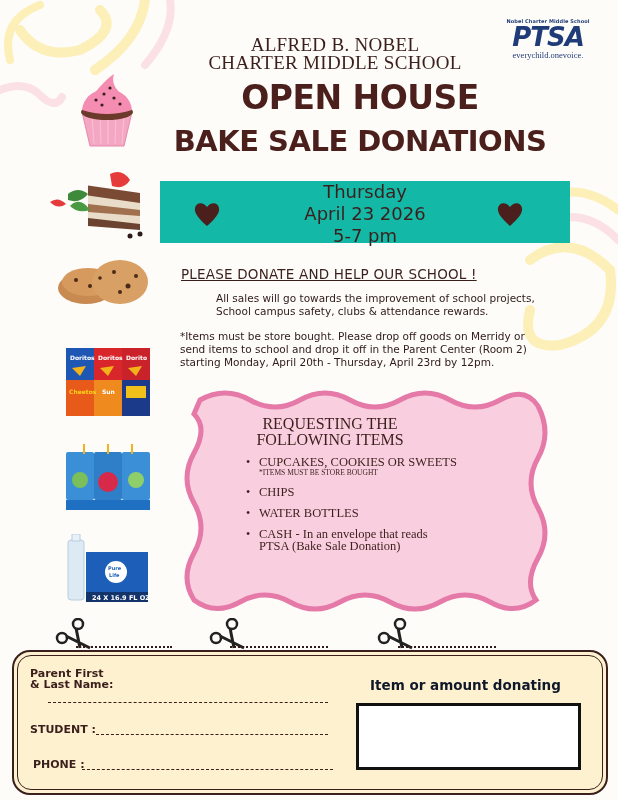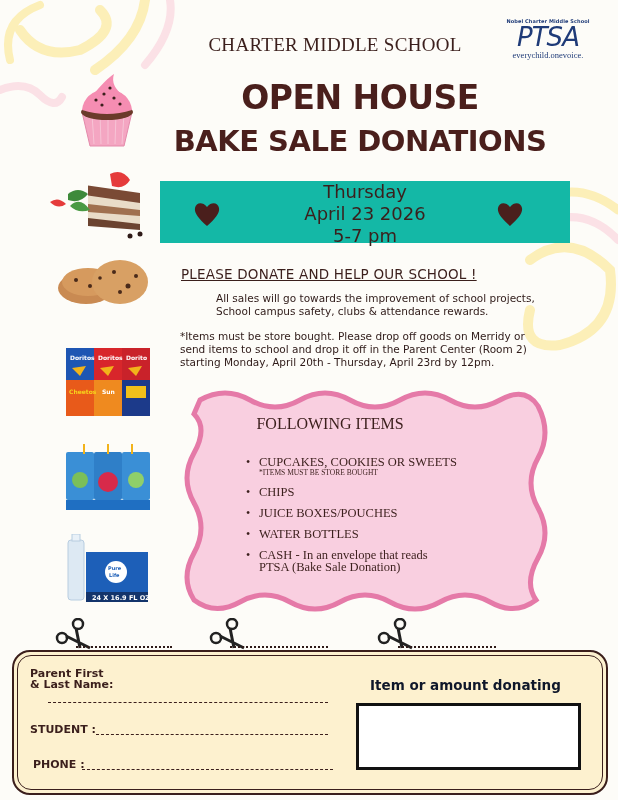--- a/index.html
+++ b/index.html
@@ -20,21 +20,21 @@
       color: #3b1f1c;
     }
     .ptsa-logo {
       position: absolute; left: 500px; top: 18px; width: 96px; text-align: center;
     }
     .ptsa-small {
       font-family: "DejaVu Sans", sans-serif; font-size: 5px; font-weight: bold;
       color: #1f3b78; letter-spacing: 0.1px;
     }
     .ptsa-big {
-      font-family: "DejaVu Sans", sans-serif; font-weight: normal; font-style: italic;
+      font-family: "DejaVu Sans", sans-serif; font-weight: bold; font-style: italic;
       font-size: 26px; line-height: 26px; color: #1f3b78; letter-spacing: -1px;
     }
     .ptsa-tag {
       font-family: "Liberation Serif", serif; font-size: 8.5px; color: #1f3b78;
     }
     .title1, .title2 {
       position: absolute; left: 140px; width: 440px; text-align: center;
       font-family: "DejaVu Sans", sans-serif; font-weight: bold;
       color: #4a1f1c; letter-spacing: -0.5px;
     }
@@ -125,20 +125,21 @@
   <path d="M10 60 Q0 20 40 5" stroke="#fcefb8" stroke-width="8" fill="none" stroke-linecap="round"></path>
   <path d="M95 70 Q140 40 145 0" stroke="#fcefb8" stroke-width="10" fill="none" stroke-linecap="round"></path>
   <path d="M145 65 Q175 30 170 0" stroke="#fbe1e6" stroke-width="8" fill="none" stroke-linecap="round"></path>
   <path d="M0 90 Q25 80 40 95 Q55 110 62 97" stroke="#fbe1e6" stroke-width="8" fill="none" stroke-linecap="round"></path>
   <path d="M530 230 Q580 200 618 240" stroke="#fbe1e6" stroke-width="8" fill="none" stroke-linecap="round"></path>
   <path d="M530 260 Q570 230 610 270 Q618 330 560 345 Q520 350 530 310" stroke="#fcefb8" stroke-width="10" fill="none" stroke-linecap="round"></path>
   <path d="M540 200 Q580 180 618 210" stroke="#fcefb8" stroke-width="9" fill="none" stroke-linecap="round"></path>
 </svg>
 
 <div class="school-name">
+  <div>ALFRED B. NOBEL</div>
   <div>CHARTER MIDDLE SCHOOL</div>
 </div>
 
 <div class="ptsa-logo">
   <div class="ptsa-small">Nobel Charter Middle School</div>
   <div class="ptsa-big">PTSA</div>
   <div class="ptsa-tag">everychild.onevoice.</div>
 </div>
 
 <div class="title1">OPEN HOUSE</div>
@@ -266,29 +267,29 @@
 </div>
 
 <svg class="wavy-box" viewBox="0 0 370 228">
   <path d="M20 12 Q45 -2 70 12 Q95 26 120 12 Q145 -2 170 12 Q195 26 220 12 Q245 -2 270 12 Q295 26 320 12 Q345 -2 358 18
            Q372 45 358 70 Q344 95 358 120 Q372 145 358 170 Q344 195 356 212
            Q335 228 310 214 Q285 200 260 214 Q235 228 210 214 Q185 200 160 214 Q135 228 110 214 Q85 200 60 214 Q35 228 14 212
            Q0 190 14 165 Q28 140 14 115 Q0 90 14 65 Q28 40 14 26 Z" fill="#f9cfe0" stroke="#e57aa8" stroke-width="5"></path>
 </svg>
 
 <div class="req-title">
+  <div>REQUESTING THE</div>
   <div>FOLLOWING ITEMS</div>
 </div>
 <ul class="req-list">
   <li>
     <span>CUPCAKES, COOKIES OR SWEETS</span>
     <span class="req-note">*ITEMS MUST BE STORE BOUGHT</span>
   </li>
   <li><span>CHIPS</span></li>
-  <li><span>JUICE BOXES/POUCHES</span></li>
   <li><span>WATER BOTTLES</span></li>
   <li>
     <span>CASH - In an envelope that reads</span><br>
     <span>PTSA (Bake Sale Donation)</span>
   </li>
 </ul>
 
 <div class="scissor-row">
   <svg class="scissors" style="left:54px;" viewBox="0 0 40 32">
     <circle cx="8" cy="20" r="5" fill="none" stroke="#222" stroke-width="2.5"></circle>

